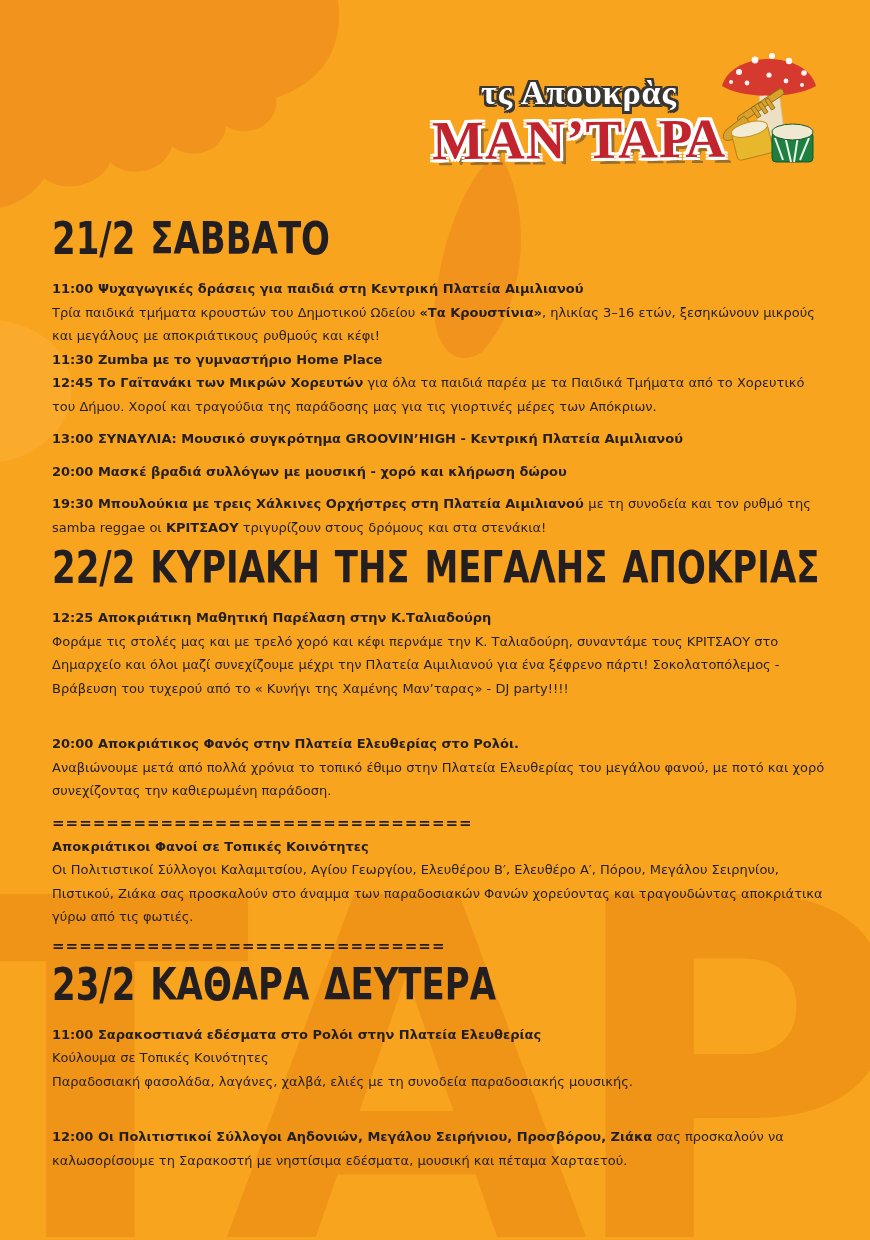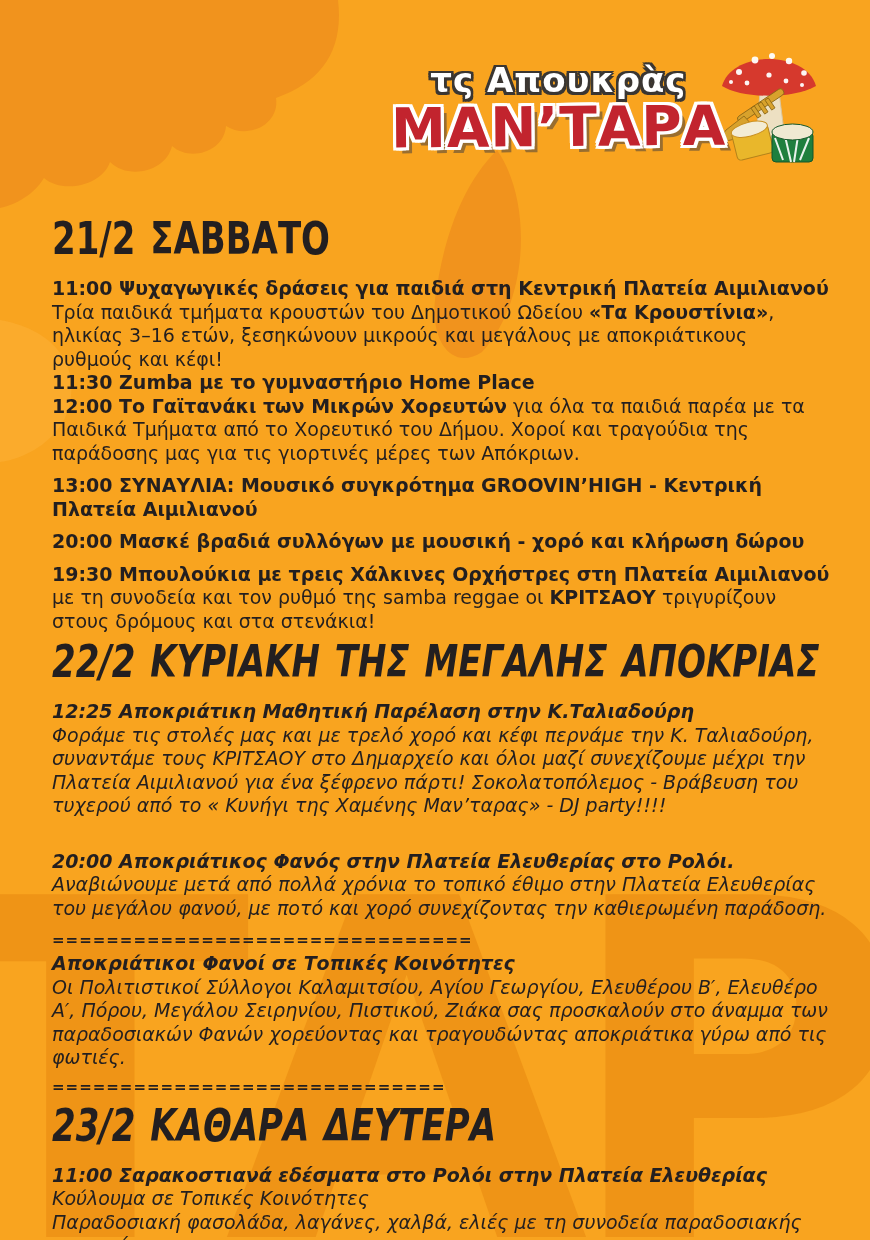--- a/index.html
+++ b/index.html
@@ -23,21 +23,21 @@
     letter-spacing: -26px;
     color: rgba(232, 134, 15, 0.55);
     transform: scaleY(1.0);
     white-space: nowrap;
     user-select: none;
   }
   
   .logo {
     position: absolute; z-index: 3;
     top: 40px; right: 46px;
-    display: flex; align-items: center;
+    display: flex; align-items: flex-end; font-family: Liberation Serif, serif;
   }
   .logo-textblock { text-align: center; padding-top: 8px; }
   .logo-tagline {
     font-size: 34px; font-weight: bold; color: #FFFFFF;
     letter-spacing: 1px;
     text-shadow:
       -2.5px -2.5px 0 #3A3632, 2.5px -2.5px 0 #3A3632,
       -2.5px  2.5px 0 #3A3632, 2.5px  2.5px 0 #3A3632,
       -2.5px 0 0 #3A3632, 2.5px 0 0 #3A3632,
       0 -2.5px 0 #3A3632, 0 2.5px 0 #3A3632;
@@ -60,22 +60,22 @@
     top: 222px; left: 52px; width: 778px;
   }
   .section-heading {
     margin: 0 0 14px 0;
     font-size: 34px; font-weight: bold; line-height: 41px;
     letter-spacing: 0px; word-spacing: 3px;
     transform: scaleY(1.33); transform-origin: 0 75%;
     white-space: nowrap;
   }
   .sec { margin: 0; }
-  .sec + .sec { margin-top: 12px; font-style: italic; }
-  .ev { margin: 0; font-size: 19px; line-height: 23.5px; }
+  .sec + .sec { margin-top: 12px; }
+  .ev { margin: 0; font-size: 13px; line-height: 23.5px; }
   .b { font-weight: bold; }
   .sp { margin-top: 9px; }
   .gap { margin-top: 32px; }
   .divider {
     margin: 10px 0 2px 0;
     font-size: 15px; font-weight: bold; letter-spacing: 1px;
     line-height: 20px;
   }
   .divider.bottom { margin-top: 7px; }
 </style>
@@ -142,21 +142,21 @@
   <div class="schedule">
 
     <div class="sec">
       <h2 class="section-heading">
         <span>21/2</span>
         <span>ΣΑΒΒΑΤΟ</span>
       </h2>
       <p class="ev"><span class="b">11:00 Ψυχαγωγικές δράσεις για παιδιά στη Κεντρική Πλατεία Αιμιλιανού</span></p>
       <p class="ev"><span>Τρία παιδικά τμήματα κρουστών του Δημοτικού Ωδείου </span><span class="b">«Τα Κρουστίνια»</span><span>, ηλικίας 3–16 ετών, ξεσηκώνουν μικρούς και μεγάλους με αποκριάτικους ρυθμούς και κέφι!</span></p>
       <p class="ev"><span class="b">11:30 Zumba με το γυμναστήριο Home Place</span></p>
-      <p class="ev"><span class="b">12:00 Το Γαϊτανάκι των Μικρών Χορευτών</span><span> για όλα τα παιδιά παρέα με τα Παιδικά Τμήματα από το Χορευτικό του Δήμου. Χοροί και τραγούδια της παράδοσης μας για τις γιορτινές μέρες των Απόκριων.</span></p>
+      <p class="ev"><span class="b">12:45 Το Γαϊτανάκι των Μικρών Χορευτών</span><span> για όλα τα παιδιά παρέα με τα Παιδικά Τμήματα από το Χορευτικό του Δήμου. Χοροί και τραγούδια της παράδοσης μας για τις γιορτινές μέρες των Απόκριων.</span></p>
       <p class="ev sp"><span class="b">13:00 ΣΥΝΑΥΛΙΑ: Μουσικό συγκρότημα GROOVIN’HIGH - Κεντρική Πλατεία Αιμιλιανού</span></p>
       <p class="ev sp"><span class="b">20:00 Μασκέ βραδιά συλλόγων με μουσική - χορό και κλήρωση δώρου</span></p>
       <p class="ev sp"><span class="b">19:30 Μπουλούκια με τρεις Χάλκινες Ορχήστρες στη Πλατεία Αιμιλιανού </span><span> με τη συνοδεία και τον ρυθμό της samba reggae οι </span><span class="b">ΚΡΙΤΣΑΟΥ</span><span> τριγυρίζουν στους δρόμους και στα στενάκια!</span></p>
     </div>
 
     <div class="sec">
       <h2 class="section-heading">
         <span>22/2</span>
         <span>ΚΥΡΙΑΚΗ ΤΗΣ ΜΕΓΑΛΗΣ ΑΠΟΚΡΙΑΣ</span>
       </h2>

